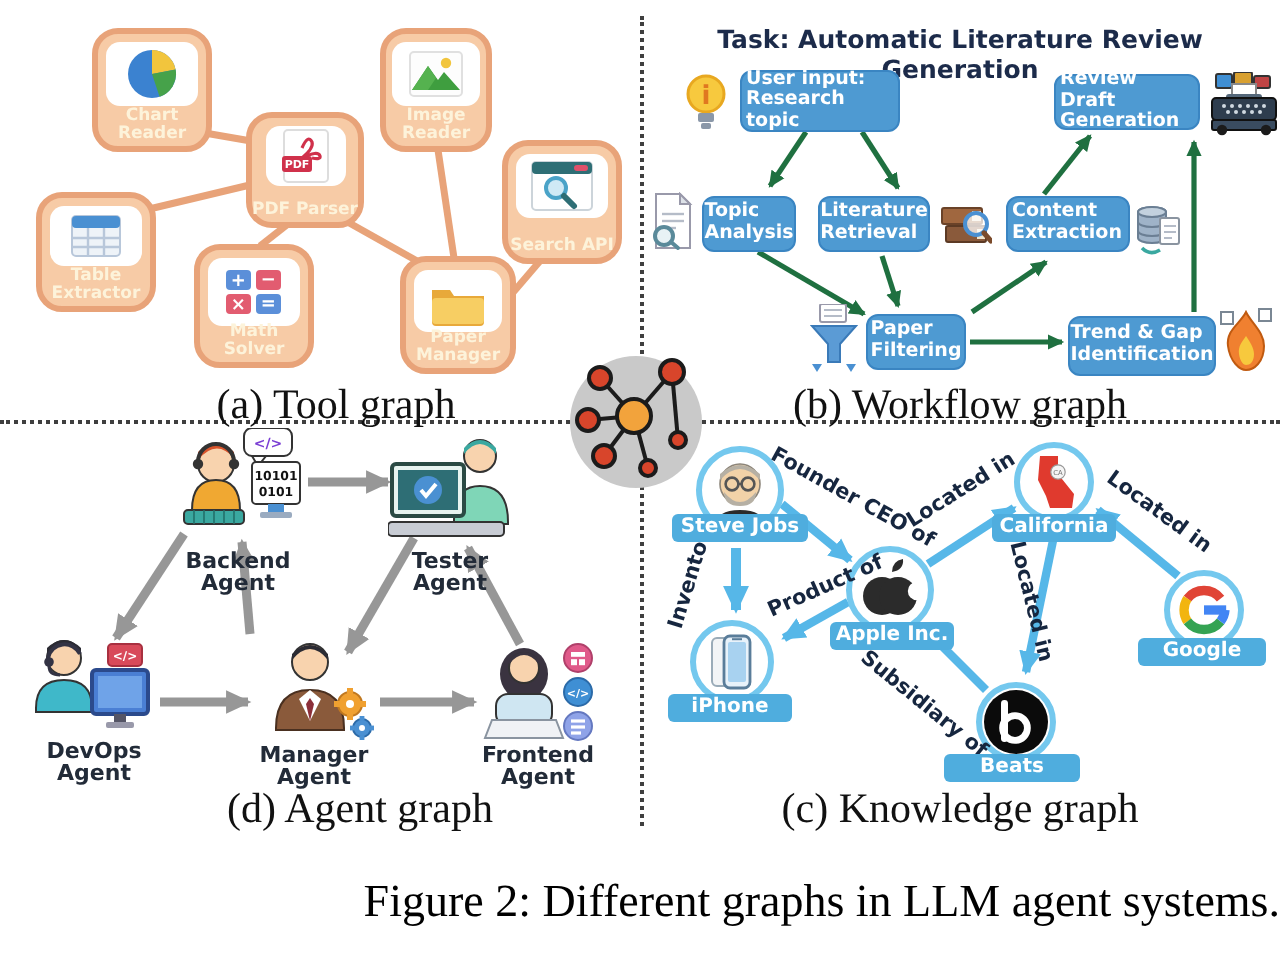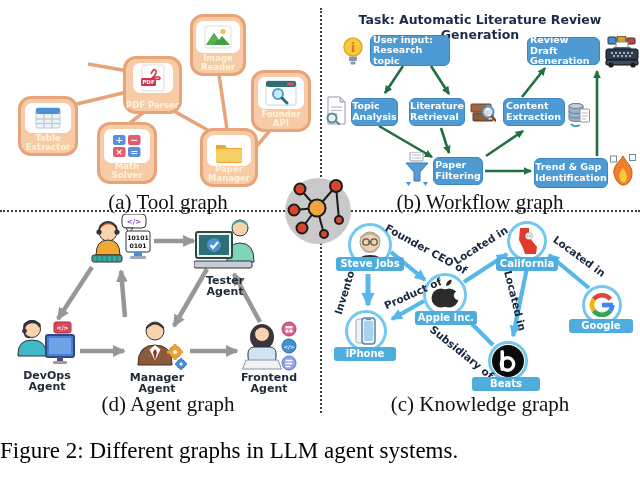--- a/index.html
+++ b/index.html
@@ -26,21 +26,21 @@
   
   .agent-label{position:absolute;z-index:3;text-align:center;font-size:11px;font-weight:700;color:#222b38;line-height:1.02;}
   
   .kg-circle{position:absolute;z-index:3;background:#fff;border:3.5px solid #74c8ee;border-radius:50%;
              box-sizing:border-box;display:flex;align-items:center;justify-content:center;}
   .kg-label{position:absolute;z-index:4;background:#4fadde;border-radius:3px;color:#fff;font-weight:700;
             font-size:10px;text-align:center;line-height:14px;height:14px;}
   .kg-rel{position:absolute;z-index:3;color:#16263f;font-weight:700;font-size:10.5px;white-space:nowrap;text-align:center;}
   
   .cap{position:absolute;font-family:"Liberation Serif",serif;font-size:21px;color:#111;text-align:center;z-index:3;}
-  .fig-cap{position:absolute;left:0;top:438px;width:640px;text-align:left;font-family:"Liberation Serif",serif;
+  .fig-cap{position:absolute;left:0;top:438px;width:640px;text-align:right;font-family:"Liberation Serif",serif;
            font-size:23px;color:#000;z-index:3;}
 </style>
 </head>
 <body>
 
 <div class="fig">
 
   <div class="hline"></div>
   <div class="vline"></div>
 
@@ -112,20 +112,30 @@
       <line x1="391" y1="252" x2="425" y2="280" marker-end="url(#mb)"></line>
       <line x1="464" y1="282" x2="507" y2="254" marker-end="url(#mb)"></line>
       <line x1="368" y1="274" x2="368" y2="305" stroke-width="5" marker-end="url(#mb)"></line>
       <line x1="424" y1="301" x2="392" y2="319" marker-end="url(#mb)"></line>
       <line x1="493" y1="345" x2="462" y2="314" marker-end="url(#mb)"></line>
       <line x1="528" y1="263" x2="513" y2="336" marker-end="url(#mb)"></line>
       <line x1="589" y1="288" x2="549" y2="255" marker-end="url(#mb)"></line>
     </g>
   </svg>
 
+  <div class="tool-node" style="left:46px;top:14px;width:60px;height:62px">
+    <div class="plate" style="width:46px;height:32px">
+      <svg width="26" height="26" viewBox="0 0 26 26">
+        <circle cx="13" cy="13" r="12" fill="#3b82d0"></circle>
+        <path d="M13,13 L13,1 A12,12 0 0 1 24.8,10.8 Z" fill="#f2c53d"></path>
+        <path d="M13,13 L24.8,10.8 A12,12 0 0 1 16.8,24.4 Z" fill="#46a24a"></path>
+      </svg>
+    </div>
+    <div class="tool-label">Chart Reader</div>
+  </div>
 
   <div class="tool-node" style="left:190px;top:14px;width:56px;height:62px">
     <div class="plate" style="width:44px;height:32px">
       <svg width="28" height="24" viewBox="0 0 28 24">
         <rect x="1" y="1" width="26" height="22" rx="2" fill="#fdfdfd" stroke="#e0e0e0"></rect>
         <circle cx="19" cy="6.5" r="2.6" fill="#f2c53d"></circle>
         <path d="M2,20 L10,8 L15,15 L18,11 L26,20 Z" fill="#3f9e3f"></path>
         <path d="M2,20 L10,8 L14,14 L10,20 Z" fill="#55b24f"></path>
       </svg>
     </div>
@@ -147,21 +157,21 @@
   <div class="tool-node" style="left:251px;top:70px;width:60px;height:62px">
     <div class="plate" style="width:46px;height:32px">
       <svg width="32" height="26" viewBox="0 0 32 26">
         <rect x="1" y="1" width="30" height="24" rx="2" fill="#fff" stroke="#ccd4da"></rect>
         <rect x="1" y="1" width="30" height="6" rx="2" fill="#2e6e75"></rect>
         <rect x="22" y="2.5" width="7" height="3" rx="1.5" fill="#e0506a"></rect>
         <circle cx="13" cy="14" r="5" fill="#cfe9f5" stroke="#4aa3c8" stroke-width="2"></circle>
         <line x1="17" y1="18" x2="22" y2="23" stroke="#2e6e75" stroke-width="3" stroke-linecap="round"></line>
       </svg>
     </div>
-    <div class="tool-label">Founder API</div>
+    <div class="tool-label">Search API</div>
   </div>
 
   <div class="tool-node" style="left:18px;top:96px;width:60px;height:60px">
     <div class="plate" style="width:46px;height:30px">
       <svg width="28" height="24" viewBox="0 0 28 24">
         <rect x="2" y="2" width="24" height="20" rx="2" fill="#eef3f8" stroke="#b8c7da"></rect>
         <rect x="2" y="2" width="24" height="6" rx="2" fill="#4a90d2"></rect>
         <g stroke="#b8c7da" stroke-width="1.2">
           <line x1="2" y1="13" x2="26" y2="13"></line>
             <line x1="2" y1="17.5" x2="26" y2="17.5"></line>
@@ -329,20 +339,21 @@
           <line x1="26" y1="41" x2="26" y2="48"></line>
           <line x1="31" y1="41" x2="31" y2="48"></line>
         </g>
       <rect x="40" y="17" width="24" height="21" rx="2" fill="#fff" stroke="#333"></rect>
       <text x="52" y="26" font-size="6.2" font-weight="bold" fill="#111" text-anchor="middle" font-family="DejaVu Sans Mono, monospace">10101</text>
       <text x="52" y="34" font-size="6.2" font-weight="bold" fill="#111" text-anchor="middle" font-family="DejaVu Sans Mono, monospace">0101</text>
       <rect x="48" y="38" width="8" height="4" fill="#4a90d2"></rect>
       <rect x="44" y="42" width="16" height="3" rx="1" fill="#9aabc0"></rect>
     </svg>
   </div>
+  <div class="agent-label" style="left:86px;top:275px;width:66px">Backend Agent</div>
 
   <div class="icon" style="left:194px;top:214px;width:62px;height:60px">
     <svg width="62" height="60" viewBox="0 0 62 60">
       <circle cx="46" cy="14" r="8" fill="#f8d3ae" stroke="#333"></circle>
       <path d="M38,13 q8,-10 16,0 l0,-3 q-8,-8 -16,0 z" fill="#3aa8a0"></path>
       <path d="M33,46 q0,-17 13,-17 q14,0 14,18 v1 h-27 z" fill="#7fd6b7" stroke="#333"></path>
       <rect x="2" y="18" width="36" height="26" rx="2" fill="#e8f4f0" stroke="#2b4a44" stroke-width="2"></rect>
       <rect x="5" y="21" width="30" height="20" fill="#2e6e75"></rect>
       <circle cx="20" cy="31" r="7" fill="#4a90d2"></circle>
       <path d="M16.5,31 l2.5,3 l5,-6" fill="none" stroke="#fff" stroke-width="2"></path>
@@ -418,21 +429,21 @@
       <circle cx="49" cy="43" r="7" fill="#8fa3e8" stroke="#6478c0"></circle>
       <g stroke="#fff" stroke-width="1.6">
           <line x1="45.5" y1="40.5" x2="52.5" y2="40.5"></line>
           <line x1="45.5" y1="43.5" x2="52.5" y2="43.5"></line>
           <line x1="45.5" y1="46.5" x2="50.5" y2="46.5"></line>
         </g>
     </svg>
   </div>
   <div class="agent-label" style="left:238px;top:372px;width:62px">Frontend Agent</div>
 
-  <div class="cap" style="left:40px;top:392px;width:256px">(d) Agent graph</div>
+  <div class="cap" style="left:52px;top:392px;width:256px">(d) Agent graph</div>
 
   <div class="kg-circle" style="left:348px;top:223px;width:44px;height:44px">
     <svg width="36" height="36" viewBox="0 0 36 36">
       <circle cx="18" cy="15" r="10" fill="#f2d2a8" stroke="#8a8378" stroke-width="0.8"></circle>
       <path d="M8,13 q10,-11 20,0 l0,-3 q-10,-9 -20,0 z" fill="#b6b0a4"></path>
       <path d="M10,19 q8,10 16,0 q0,7 -8,7 q-8,0 -8,-7 z" fill="#b6b0a4"></path>
       <circle cx="14" cy="15" r="3.2" fill="none" stroke="#555" stroke-width="1.3"></circle>
       <circle cx="22" cy="15" r="3.2" fill="none" stroke="#555" stroke-width="1.3"></circle>
       <line x1="17.2" y1="15" x2="18.8" y2="15" stroke="#555" stroke-width="1.3"></line>
       <path d="M6,36 q0,-8 12,-8 q12,0 12,8 z" fill="#2b2b2b"></path>

